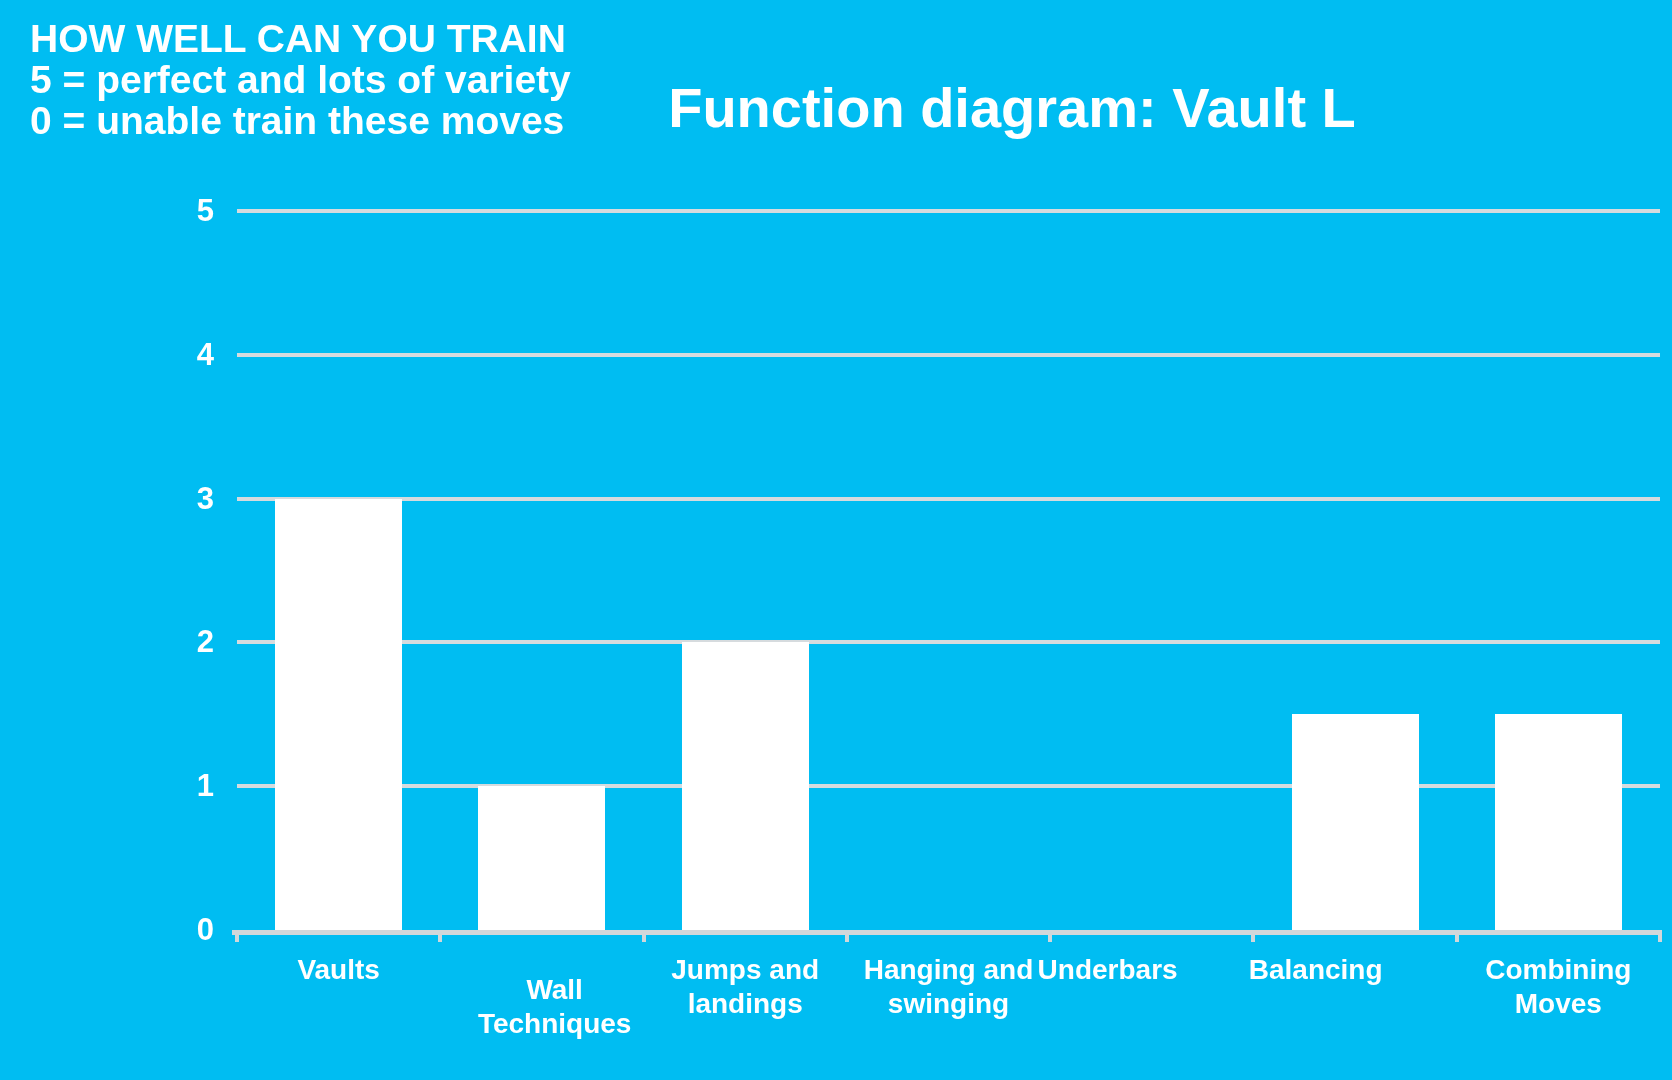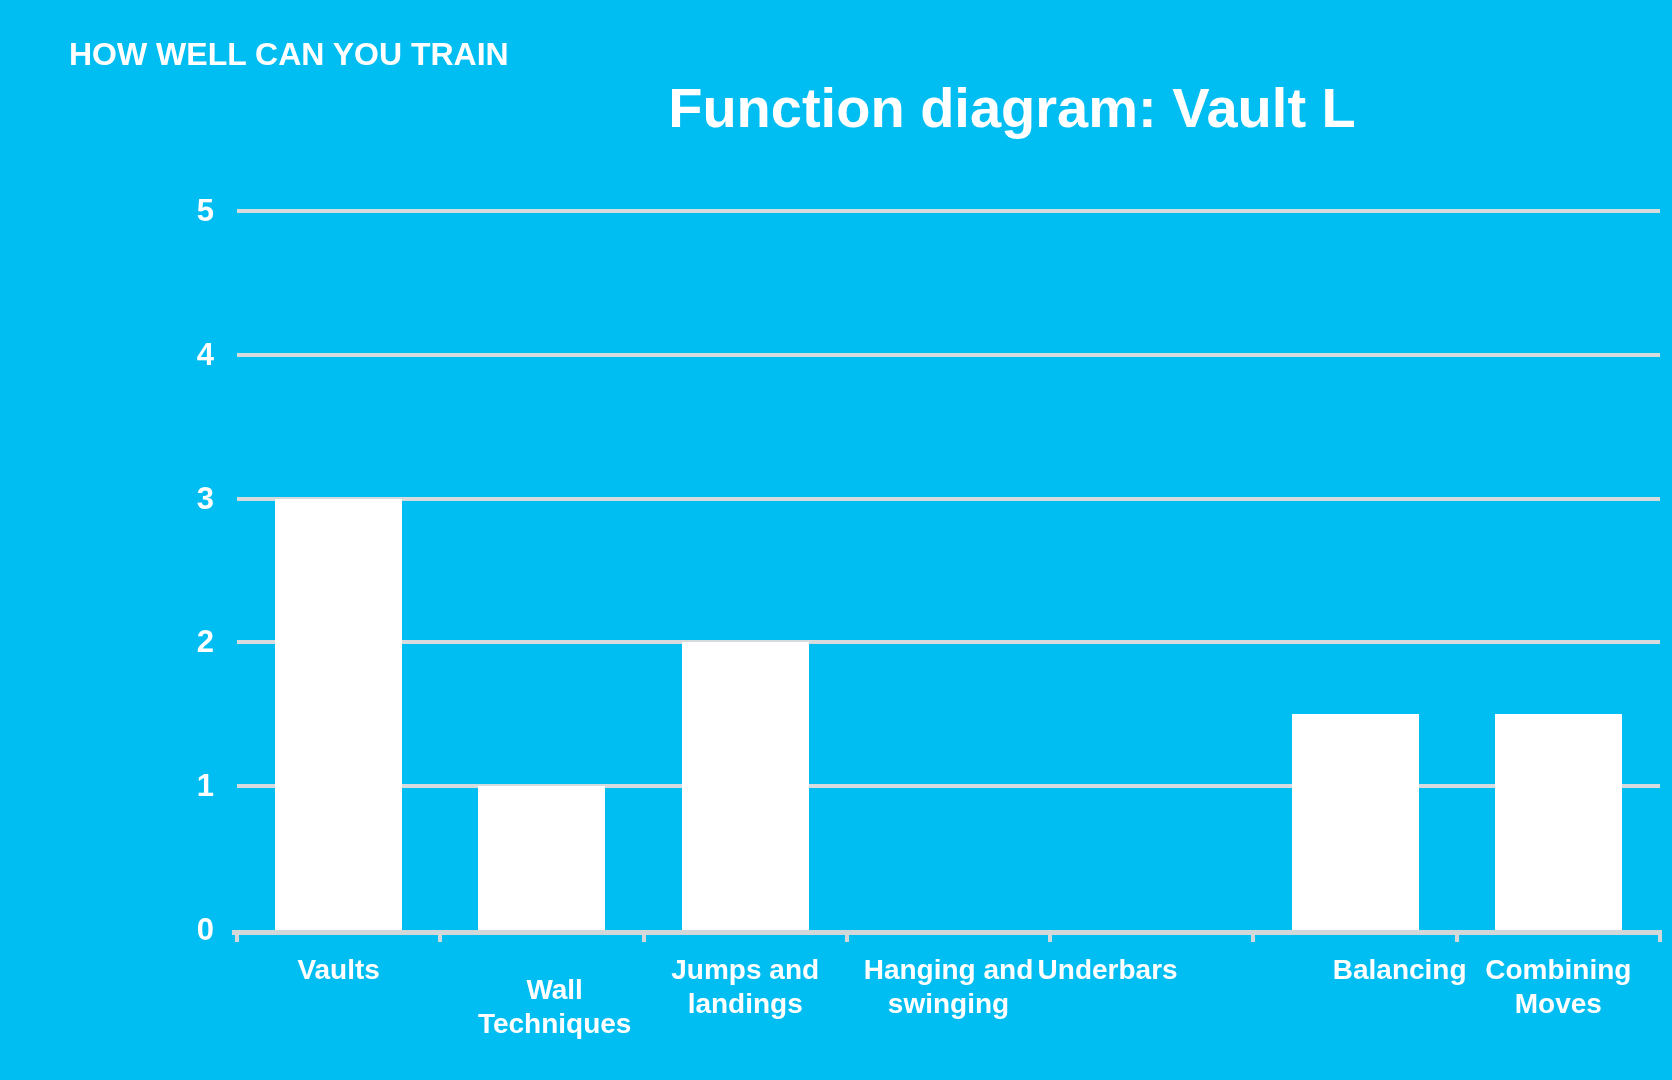--- a/index.html
+++ b/index.html
@@ -13,25 +13,24 @@
     height: 1080px;
     overflow: hidden;
     background: var(--bg, #00BDF2);
     font-family: "Liberation Sans", sans-serif;
     font-weight: bold;
     color: var(--text, #FFFFFF);
   }
   .note {
     position: absolute;
     left: 30px;
-    top: 34px;
-    font-size: 32px;
+    top: 18px;
+    font-size: 39px;
     line-height: 41px;
     white-space: nowrap;
-    margin-left: 39px;
   }
   .title {
     position: absolute;
     left: 1000px;
     top: 66px;
     transform: translateX(-50%);
     margin: 12px;
     font-size: 56px;
     line-height: 60px;
     white-space: nowrap;
@@ -90,20 +89,22 @@
     line-height: 34px;
   }
 </style>
 </head>
 <body>
 
 <div class="slide" style="--bg: #00BDF2; --bar: #FFFFFF; --grid: #D6DBDE; --axis: #D2D7DA; --text: #FFFFFF;">
 
   <div class="note">
     <div>HOW WELL CAN YOU TRAIN</div>
+    <div>5 = perfect and lots of variety</div>
+    <div>0 = unable train these moves</div>
   </div>
 
   <h1 class="title">Function diagram: Vault L</h1>
 
   <div class="plot">
     <div id="gridlines">
         <div class="gridline" style="top: -2px;"></div>
         <div class="gridline" style="top: 141.8px;"></div>
         <div class="gridline" style="top: 285.6px;"></div>
         <div class="gridline" style="top: 429.4px;"></div>
@@ -134,18 +135,18 @@
         <div class="ylabel" style="top: 410.4px;">2</div>
         <div class="ylabel" style="top: 554.2px;">1</div>
         <div class="ylabel" style="top: 698px;">0</div>
       </div>
     <div id="xlabels">
         <div class="xlabel" style="left: 0px; width: 203.286px;">Vaults</div>
         <div class="xlabel" style="left: 216px; width: 203.286px; margin-top: 20px;">Wall Techniques</div>
         <div class="xlabel" style="left: 406.571px; width: 203.286px;">Jumps and landings</div>
         <div class="xlabel" style="left: 609.857px; width: 203.286px;">Hanging and swinging</div>
         <div class="xlabel" style="left: 769px; width: 203.286px;">Underbars</div>
-        <div class="xlabel" style="left: 1061px; width: 203.286px;">Balancing</div>
+        <div class="xlabel" style="left: 977px; width: 203.286px;">Balancing</div>
         <div class="xlabel" style="left: 1219.71px; width: 203.286px;">Combining Moves</div>
       </div>
   </div>
 
 </div>
 
 </body></html>

